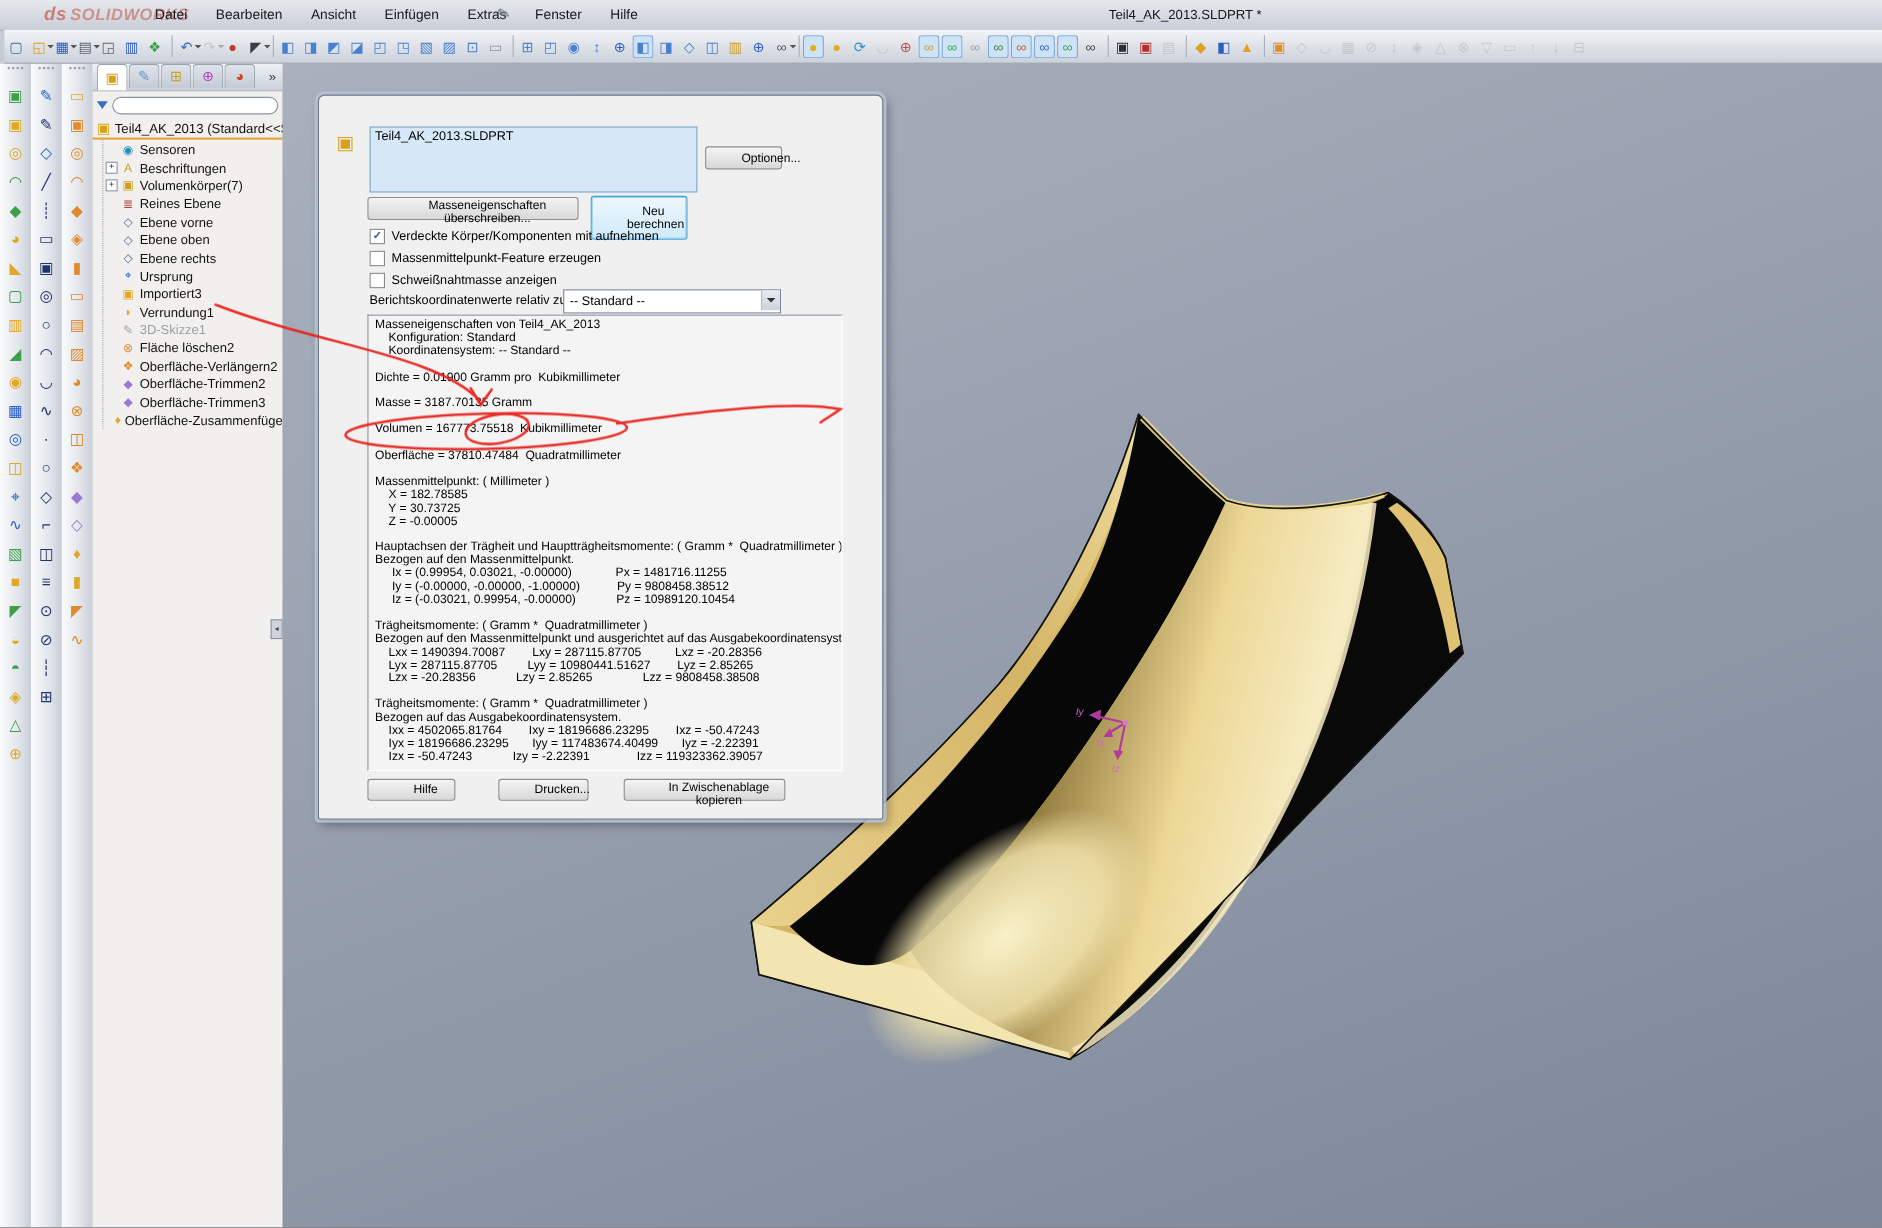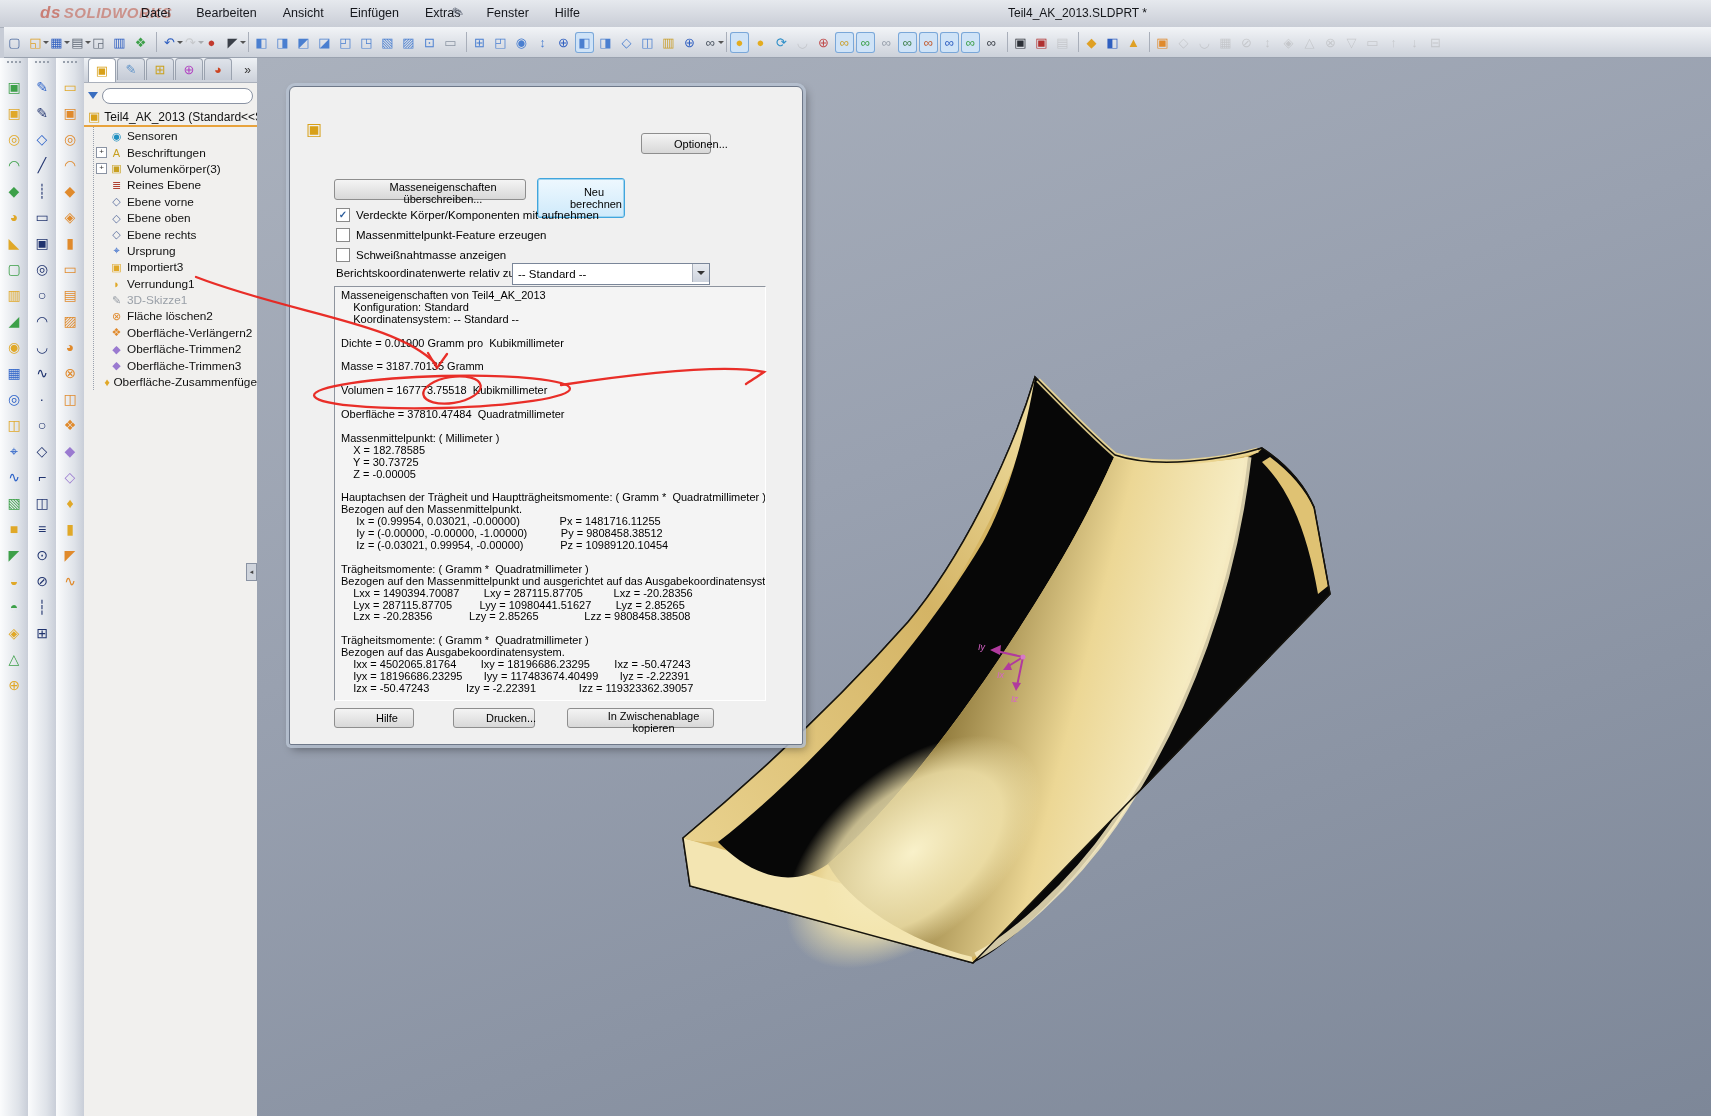--- a/index.html
+++ b/index.html
@@ -579,21 +579,21 @@
         <span class="tlabel">Sensoren</span>
       </div>
         <div class="trow" style="--c: #c8a020;">
         <span class="exp">+</span>
         <span class="tico">A</span>
         <span class="tlabel">Beschriftungen</span>
       </div>
         <div class="trow" style="--c: #c8a020;">
         <span class="exp">+</span>
         <span class="tico">▣</span>
-        <span class="tlabel">Volumenkörper(3)</span>
+        <span class="tlabel">Volumenkörper(7)</span>
       </div>
         <div class="trow" style="--c: #b04030;">
         <span class="exp"></span>
         <span class="tico">≣</span>
         <span class="tlabel">Reines Ebene</span>
       </div>
         <div class="trow" style="--c: #5a6e9e;">
         <span class="exp"></span>
         <span class="tico">◇</span>
         <span class="tlabel">Ebene vorne</span>
@@ -689,20 +689,21 @@
       <path d="M570,85 C578,82 584,78 584,76 C608,92 626,112 636,135 L652,222 L295,591 C330,575 392,516 436,452 C512,340 556,210 570,85 Z" fill="#090909"></path>
       <path d="M570,85 C556,210 512,340 436,452 C392,516 330,568 298,584" stroke="#f4e9c0" stroke-width="7" fill="none" opacity="0.85"></path>
       <path d="M592,85 C612,100 628,118 636,137 L650,214 L640,222 C630,165 614,120 584,90 Z" fill="#dfc273"></path>
       <path d="M360,8 C380,28 410,60 437,83 C478,96 542,89 580,78" stroke="#ecd794" stroke-width="5" fill="none" opacity="0.9"></path>
       <path d="M5,466 C60,420 150,340 230,250 C282,188 332,88 357,5 C378,26 408,58 437,83 C478,97 545,88 584,76 C608,92 626,112 636,135 L652,222 L295,591 L12,514 Z" fill="none" stroke="#15130d" stroke-width="1.5"></path>
     </svg>
   </div>
 
   <div class="dialog">
     <span class="particon">▣</span>
+    <div class="dlist"><span>Teil4_AK_2013.SLDPRT</span></div>
     <button class="b opt">Optionen...</button>
     <button class="b ovr">Masseneigenschaften überschreiben...</button>
     <button class="b rec">Neu berechnen</button>
     <div class="cbs">
         <label class="cbrow checked">
         <span class="cb">
             <span class="mk">✓</span>
           </span>
         <span>Verdeckte Körper/Komponenten mit aufnehmen</span>
       </label>

